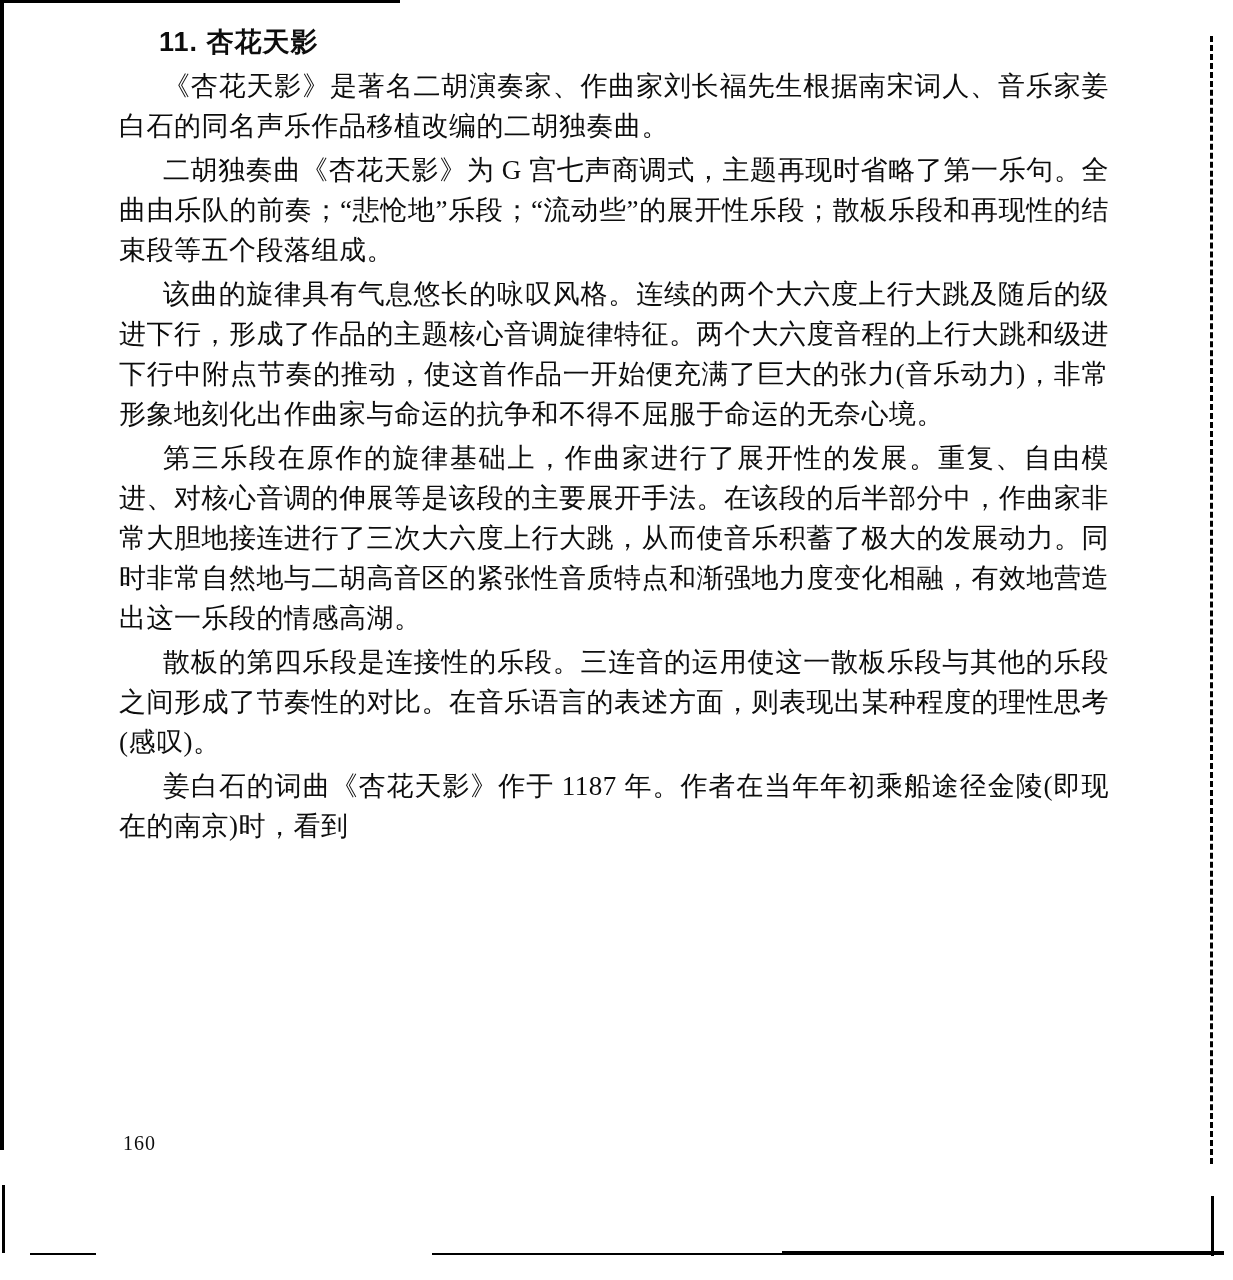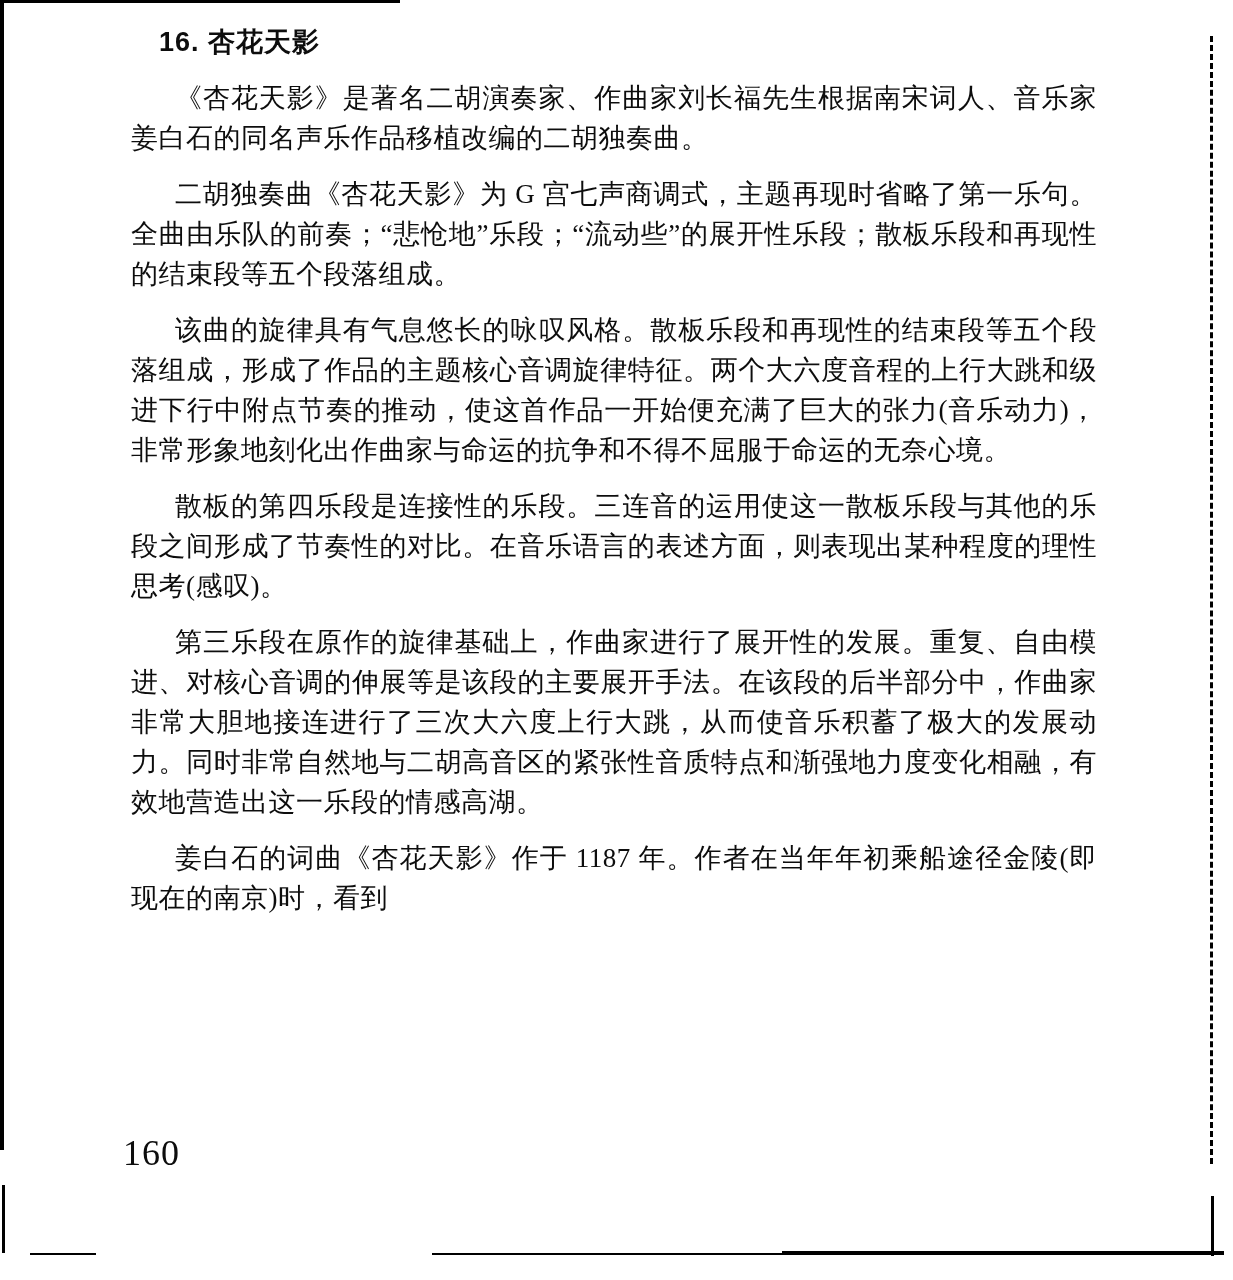--- a/index.html
+++ b/index.html
@@ -26,31 +26,31 @@
     font-weight: bold;
     font-size: 27px;
     line-height: 40px;
     margin: 0;
     text-indent: 44px;
     letter-spacing: 1px;
   }
   .para {
     font-size: 27px;
     line-height: 40px;
-    margin: 16px;
+    margin: 4px;
     text-indent: 44px;
     text-align: justify;
     text-justify: inter-character;
     letter-spacing: 0.5px;
   }
   .page-number {
     position: absolute;
     left: 123px;
     top: 1132px;
-    font-size: 36px;
+    font-size: 20px;
     font-family: "Liberation Serif", "DejaVu Serif", serif;
     letter-spacing: 1px;
   }
   
   .edge {
     position: absolute;
     background: #000;
   }
   .edge-top-left    { left: 0; top: 0; width: 400px; height: 3px; }
   .edge-left-main   { left: 0; top: 0; width: 4px;  height: 1150px; }
@@ -73,26 +73,26 @@
 <div class="edge edge-left-main"></div>
 <div class="edge edge-left-lower"></div>
 <div class="edge-right-dash"></div>
 <div class="edge edge-right-corner"></div>
 <div class="edge edge-bottom-a"></div>
 <div class="edge edge-bottom-b"></div>
 <div class="edge edge-bottom-c"></div>
 
 <div class="page-inner">
 
-  <h2 class="doc-title">16. 杏花天影</h2>
+  <h2 class="doc-title">11. 杏花天影</h2>
 
   <p class="para">《杏花天影》是著名二胡演奏家、作曲家刘长福先生根据南宋词人、音乐家姜白石的同名声乐作品移植改编的二胡独奏曲。</p>
 
   <p class="para">二胡独奏曲《杏花天影》为 G 宫七声商调式，主题再现时省略了第一乐句。全曲由乐队的前奏；“悲怆地”乐段；“流动些”的展开性乐段；散板乐段和再现性的结束段等五个段落组成。</p>
-  <p class="para">该曲的旋律具有气息悠长的咏叹风格。散板乐段和再现性的结束段等五个段落组成，形成了作品的主题核心音调旋律特征。两个大六度音程的上行大跳和级进下行中附点节奏的推动，使这首作品一开始便充满了巨大的张力(音乐动力)，非常形象地刻化出作曲家与命运的抗争和不得不屈服于命运的无奈心境。</p>
+  <p class="para">该曲的旋律具有气息悠长的咏叹风格。连续的两个大六度上行大跳及随后的级进下行，形成了作品的主题核心音调旋律特征。两个大六度音程的上行大跳和级进下行中附点节奏的推动，使这首作品一开始便充满了巨大的张力(音乐动力)，非常形象地刻化出作曲家与命运的抗争和不得不屈服于命运的无奈心境。</p>
+  <p class="para">第三乐段在原作的旋律基础上，作曲家进行了展开性的发展。重复、自由模进、对核心音调的伸展等是该段的主要展开手法。在该段的后半部分中，作曲家非常大胆地接连进行了三次大六度上行大跳，从而使音乐积蓄了极大的发展动力。同时非常自然地与二胡高音区的紧张性音质特点和渐强地力度变化相融，有效地营造出这一乐段的情感高湖。</p>
   <p class="para">散板的第四乐段是连接性的乐段。三连音的运用使这一散板乐段与其他的乐段之间形成了节奏性的对比。在音乐语言的表述方面，则表现出某种程度的理性思考(感叹)。</p>
-  <p class="para">第三乐段在原作的旋律基础上，作曲家进行了展开性的发展。重复、自由模进、对核心音调的伸展等是该段的主要展开手法。在该段的后半部分中，作曲家非常大胆地接连进行了三次大六度上行大跳，从而使音乐积蓄了极大的发展动力。同时非常自然地与二胡高音区的紧张性音质特点和渐强地力度变化相融，有效地营造出这一乐段的情感高湖。</p>
 
   <p class="para">姜白石的词曲《杏花天影》作于 1187 年。作者在当年年初乘船途径金陵(即现在的南京)时，看到</p>
 
 </div>
 
 <div class="page-number">160</div>
 
 </body></html>

